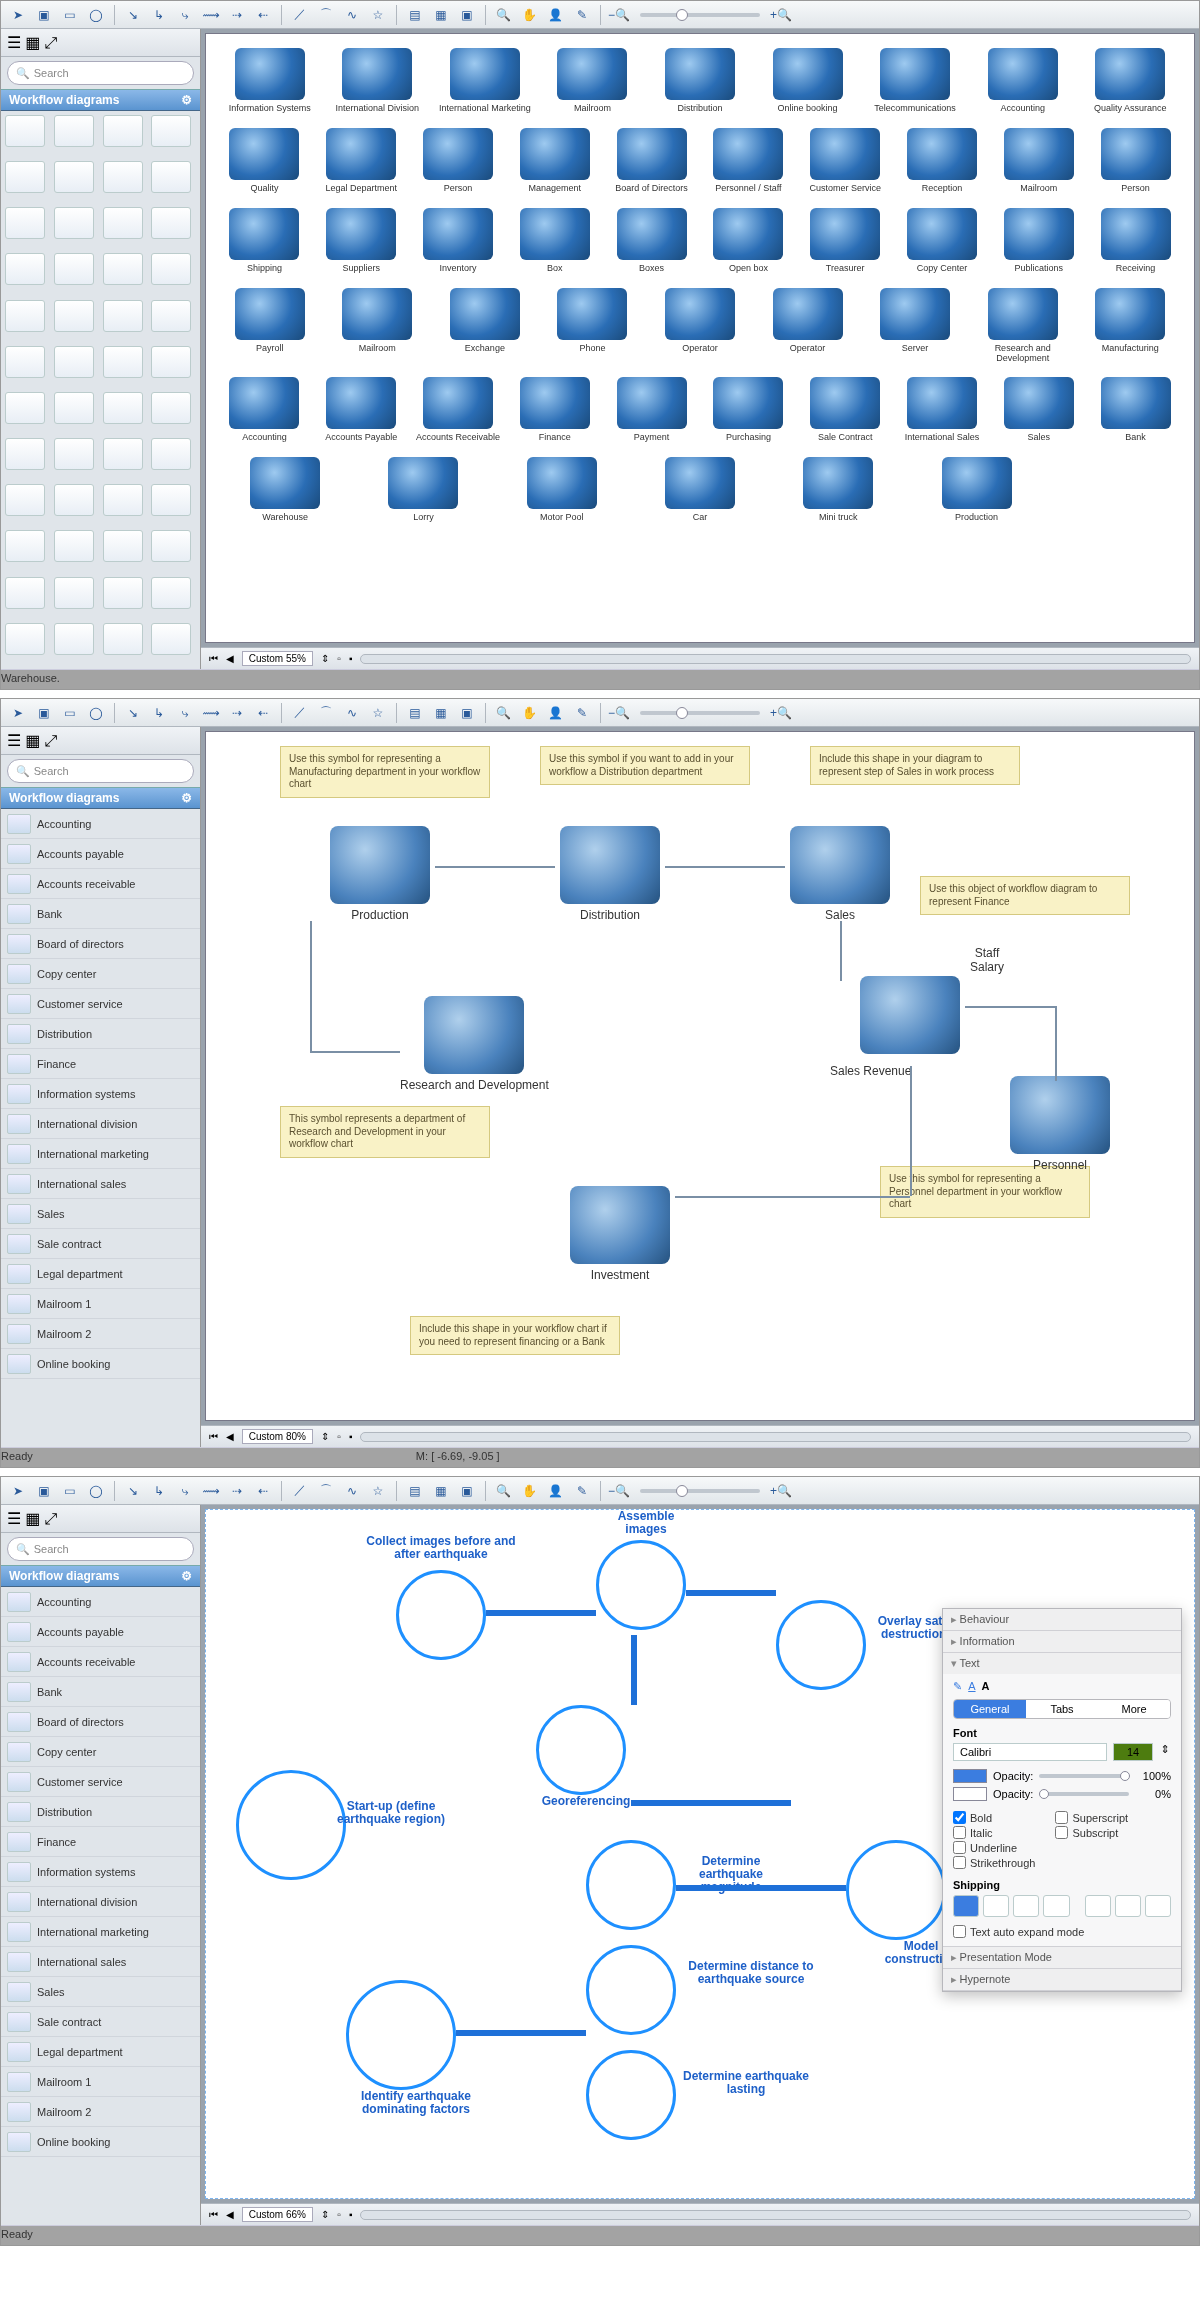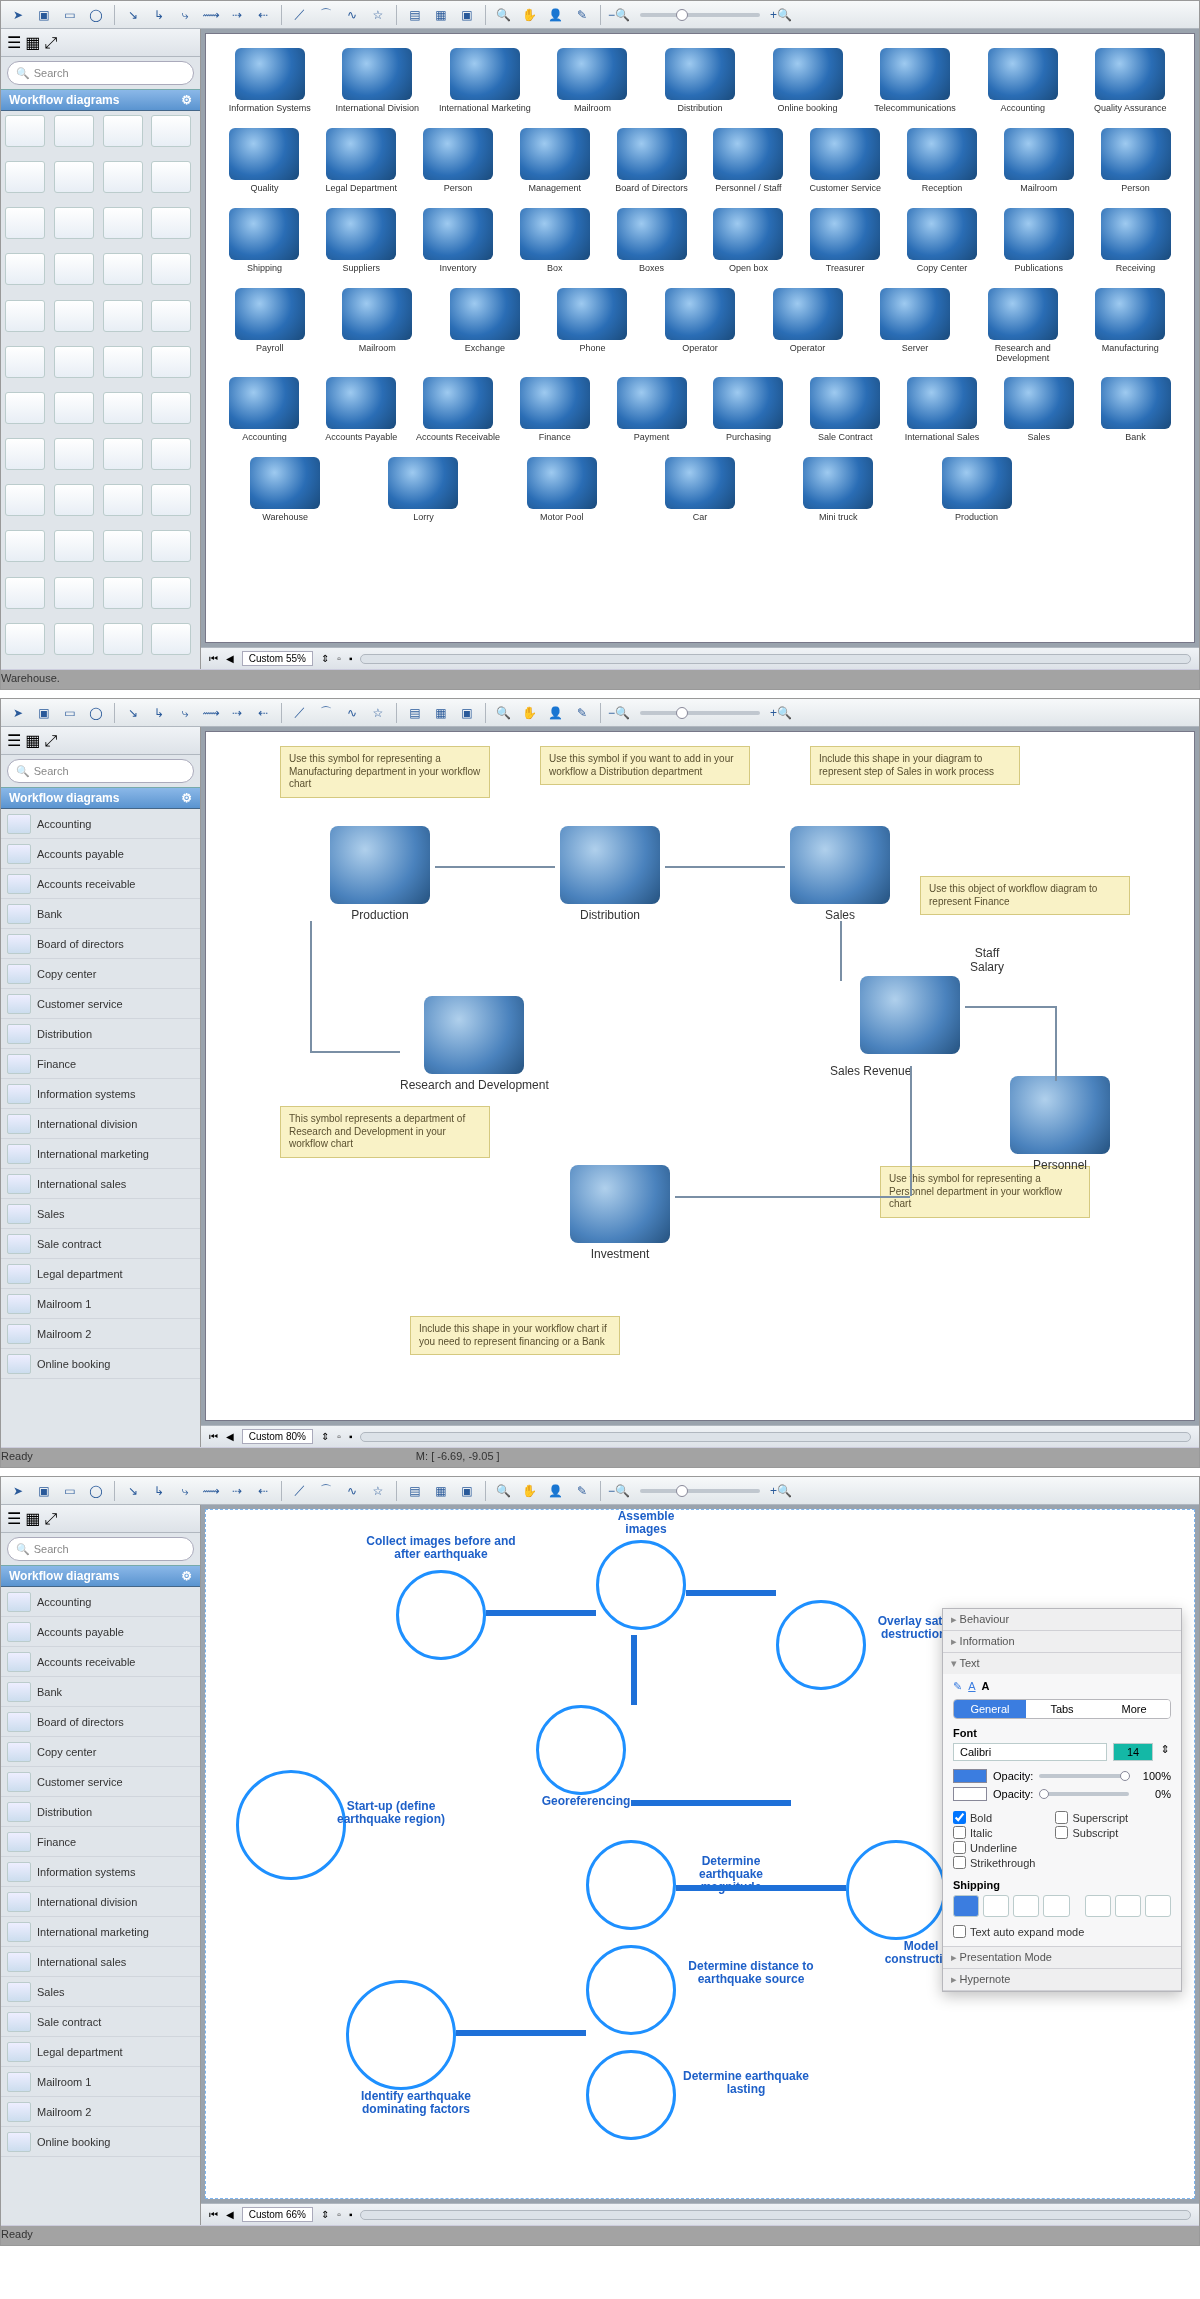--- a/index.html
+++ b/index.html
@@ -559,21 +559,21 @@
             </div>
           <div class="wf-node" style="left:640px;top:230px">
               <div class="wf-icon"></div>
             <div style="position:absolute;left:110px;top:-30px;font-size:12px">Staff Salary</div>
             <div style="position:absolute;left:-30px;top:88px;font-size:12px">Sales Revenue</div>
           </div>
           <div class="wf-node" style="left:790px;top:330px">
               <div class="wf-icon"></div>
               <div>Personnel</div>
             </div>
-          <div class="wf-node" style="left:350px;top:419px">
+          <div class="wf-node" style="left:350px;top:440px">
               <div class="wf-icon"></div>
               <div>Investment</div>
             </div>
 
           <div class="arrow" style="left:215px;top:120px;width:120px;height:2px"></div>
           <div class="arrow" style="left:445px;top:120px;width:120px;height:2px"></div>
           <div class="arrow" style="left:620px;top:175px;width:2px;height:60px"></div>
           <div class="arrow" style="left:745px;top:260px;width:90px;height:2px"></div>
           <div class="arrow" style="left:835px;top:260px;width:2px;height:75px"></div>
           <div class="arrow" style="left:690px;top:320px;width:2px;height:130px"></div>
@@ -779,21 +779,21 @@
                 <span style="font-weight:bold">A</span>
               </div>
               <div class="seg">
                 <div class="act">General</div>
                 <div>Tabs</div>
                 <div>More</div>
               </div>
               <div style="font-weight:bold;margin:4px 0">Font</div>
               <div style="display:flex;gap:6px">
                 <div style="flex:1;border:1px solid #bcc;background:#fff;padding:2px 6px">Calibri</div>
-                <div style="width:40px;border:1px solid #bcc;background:#14b8a6;padding:2px 6px;text-align:center">14</div>
+                <div style="width:40px;border:1px solid #bcc;background:#4d7c0f;padding:2px 6px;text-align:center">14</div>
                 <div style="width:12px;text-align:center">⇕</div>
               </div>
               <div style="display:flex;align-items:center;gap:6px;margin-top:8px">
                 <div style="width:34px;height:14px;background:#3b7de0;border:1px solid #889"></div>
                 <span>Opacity:</span>
                 <div class="slider">
                     <div class="slider-thumb" style="left:90%"></div>
                   </div>
                 <span style="width:36px;text-align:right">100%</span>
               </div>

